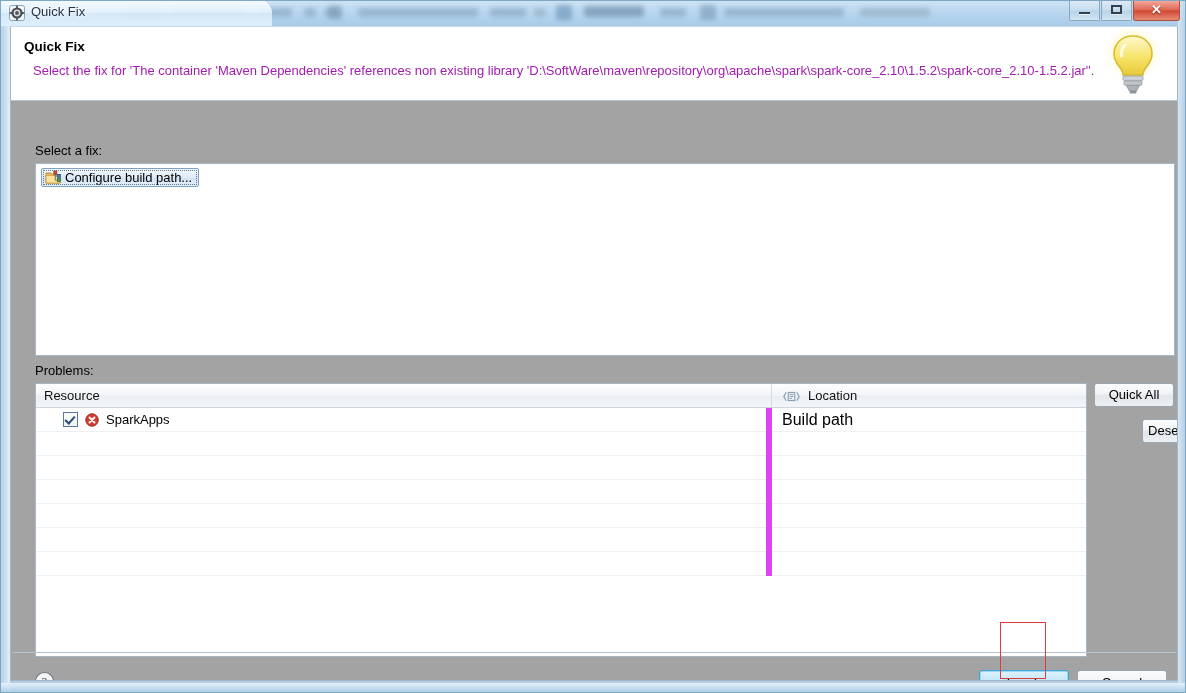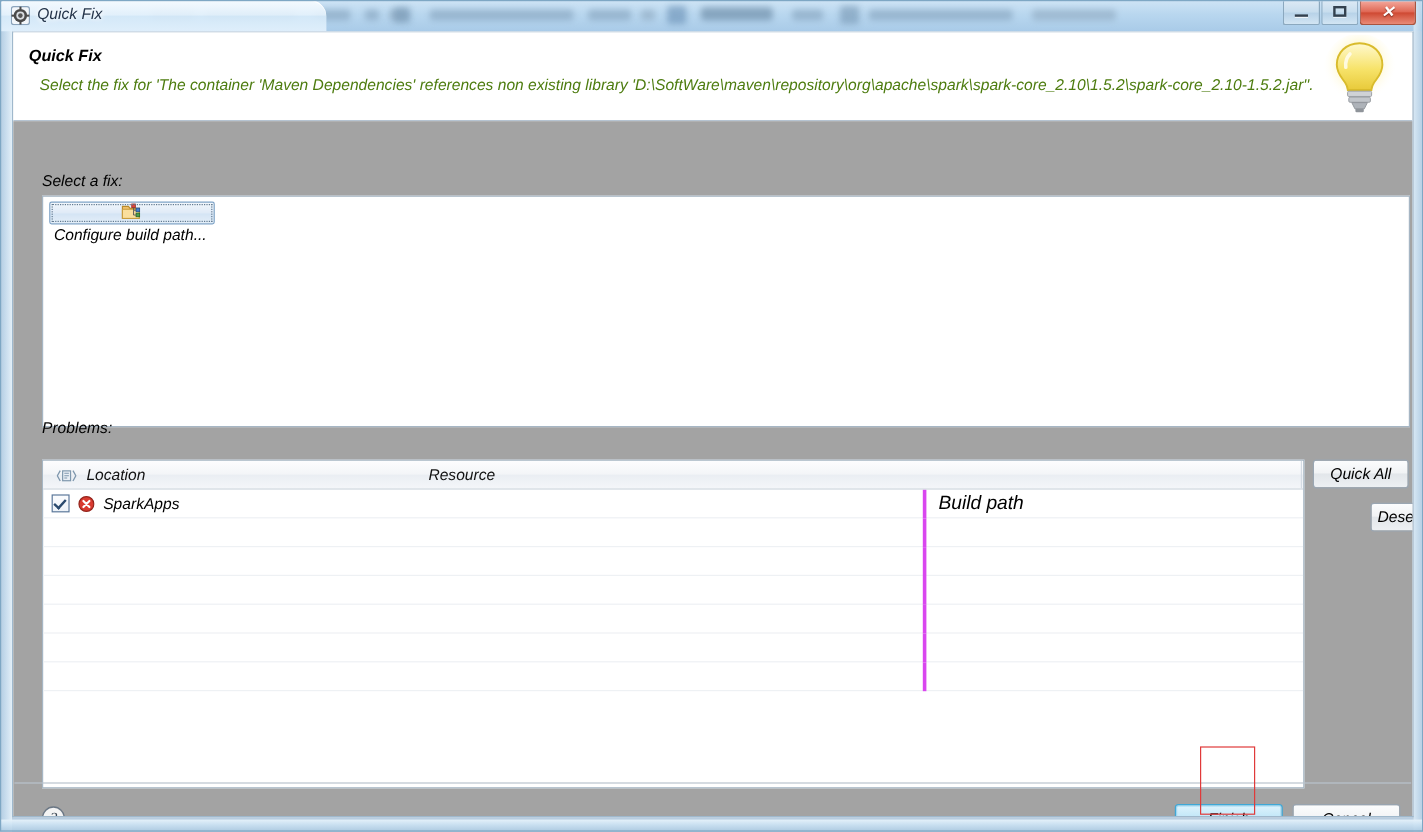--- a/index.html
+++ b/index.html
@@ -30,21 +30,20 @@
     filter: blur(2.6px);
     opacity: .55;
   }
 
   
   #window {
     position: absolute;
     left: 0; top: 0;
     width: 1186px;
     height: 693px;
-    font-style: italic;
   }
   #window-frame {
     position: absolute;
     left: 0; top: 0;
     width: 1186px; height: 693px;
     box-sizing: border-box;
     border: 1px solid #7ea7c4;
     background: transparent;
     pointer-events: none;
   }
@@ -170,21 +169,21 @@
     position: absolute;
     left: 13px; top: 12px;
     font-size: 13.5px;
     font-weight: bold;
     color: #000;
   }
   #header-message {
     position: absolute;
     left: 22px; top: 36px;
     font-size: 13px;
-    color: #4d7c0f;
+    color: #a21caf;
     white-space: nowrap;
   }
   #bulb-icon {
     position: absolute;
     right: 12px; top: 2px;
     width: 64px; height: 68px;
   }
 
   
   #body-area {
@@ -193,21 +192,21 @@
     width: 1166px; height: 579px;
     background: #a3a3a3;
   }
 
   .field-label {
     position: absolute;
     font-size: 13px;
     color: #000;
   }
   #label-select-fix { left: 24px; top: 42px; }
-  #label-problems  { left: 24px; top: 248px; }
+  #label-problems  { left: 24px; top: 262px; }
 
   
   #fix-list {
     position: absolute;
     left: 24px; top: 62px;
     width: 1140px; height: 193px;
     background: #ffffff;
     border: 1px solid #a6b6c4;
     box-sizing: border-box;
     overflow: hidden;
@@ -221,21 +220,20 @@
     align-items: center;
     gap: 4px;
     background: linear-gradient(180deg, #f2f7fc 0%, #dfeaf7 50%, #d3e3f4 51%, #e4eff9 100%);
     border: 1px solid #7da2c6;
     border-radius: 2px;
     box-sizing: border-box;
     outline: 1px dotted #61798f;
     outline-offset: -3px;
     font-size: 13px;
     white-space: nowrap;
-    flex-direction: column;
   }
   #fix-item-icon { width: 16px; height: 15px; flex: none; }
 
   
   #problems-table {
     position: absolute;
     left: 24px; top: 282px;
     width: 1052px; height: 274px;
     background: #fff;
     border: 1px solid #a6b6c4;
@@ -268,23 +266,23 @@
     border-bottom: 1px solid #eef1f4;
     display: flex;
     align-items: center;
     box-sizing: border-box;
   }
   .cell-resource {
     width: 736px;
     display: flex;
     align-items: center;
     gap: 7px;
-    padding-left: 7px;
-    box-sizing: border-box;
-    border-right: 3px solid #d946ef;
+    padding-left: 27px;
+    box-sizing: border-box;
+    border-right: 6px solid #d946ef;
     height: 24px;
     font-size: 13px;
   }
   .cell-location {
     width: 313px;
     padding-left: 10px;
     box-sizing: border-box;
     font-size: 16px;
     height: 24px;
     line-height: 24px;
@@ -472,34 +470,34 @@
             </svg>
           </span>
           <span>Configure build path...</span>
         </div>
       </div>
 
       <div class="field-label" id="label-problems">Problems:</div>
 
       <div id="problems-table">
         <div id="table-header">
+          <div class="th resource">
+            <span>Resource</span>
+          </div>
           <div class="th location">
             <span id="location-col-icon">
               <svg width="17" height="11" viewBox="0 0 17 11">
                 <path d="M3.2 1.2 L0.8 5.5 L3.2 9.8" stroke="#5a7a96" stroke-width="1.1" fill="none"></path>
                 <path d="M13.8 1.2 L16.2 5.5 L13.8 9.8" stroke="#5a7a96" stroke-width="1.1" fill="none"></path>
                 <rect x="5.2" y="1.4" width="6.6" height="8.2" fill="#e8eef5" stroke="#5a7a96" stroke-width="1"></rect>
                 <path d="M6.6 3.4 h3.8 M6.6 5.4 h3.8 M6.6 7.4 h2.4" stroke="#5a7a96" stroke-width=".9"></path>
               </svg>
             </span>
             <span>Location</span>
           </div>
-          <div class="th resource">
-            <span>Resource</span>
-          </div>
         </div>
 
         <div class="trow">
           <div class="cell-resource">
             <span class="row-checkbox"></span>
             <span class="error-icon">
               <svg width="14" height="14" viewBox="0 0 14 14">
                 <circle cx="7" cy="7" r="6.2" fill="#d93b30" stroke="#94241c" stroke-width="1"></circle>
                 <path d="M4.5 4.5 L9.5 9.5 M9.5 4.5 L4.5 9.5" stroke="#ffffff" stroke-width="1.8" stroke-linecap="round"></path>
               </svg>

